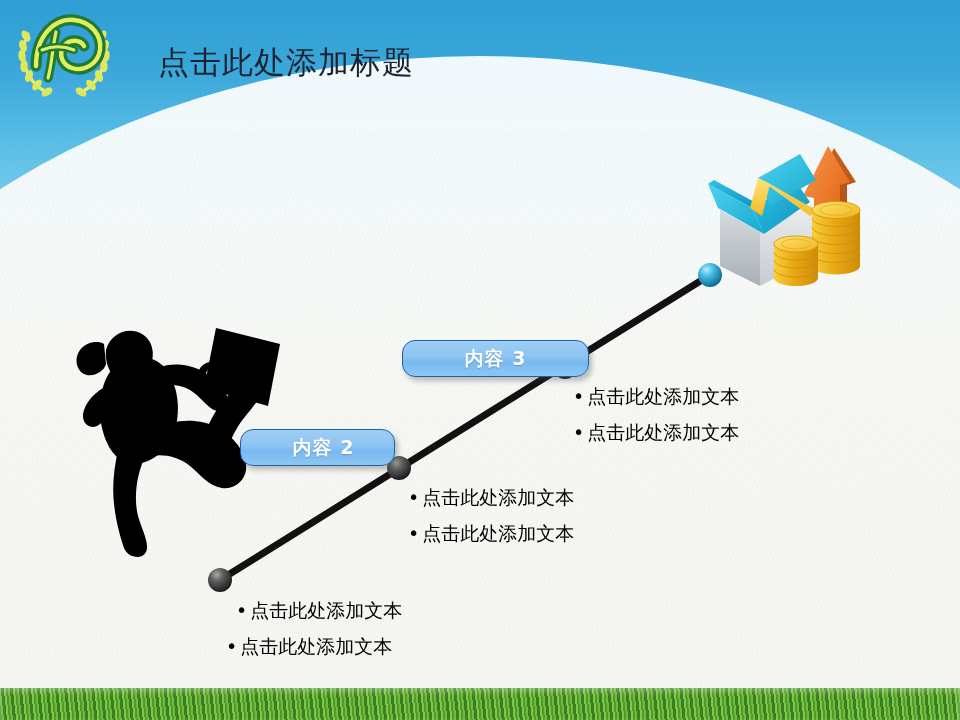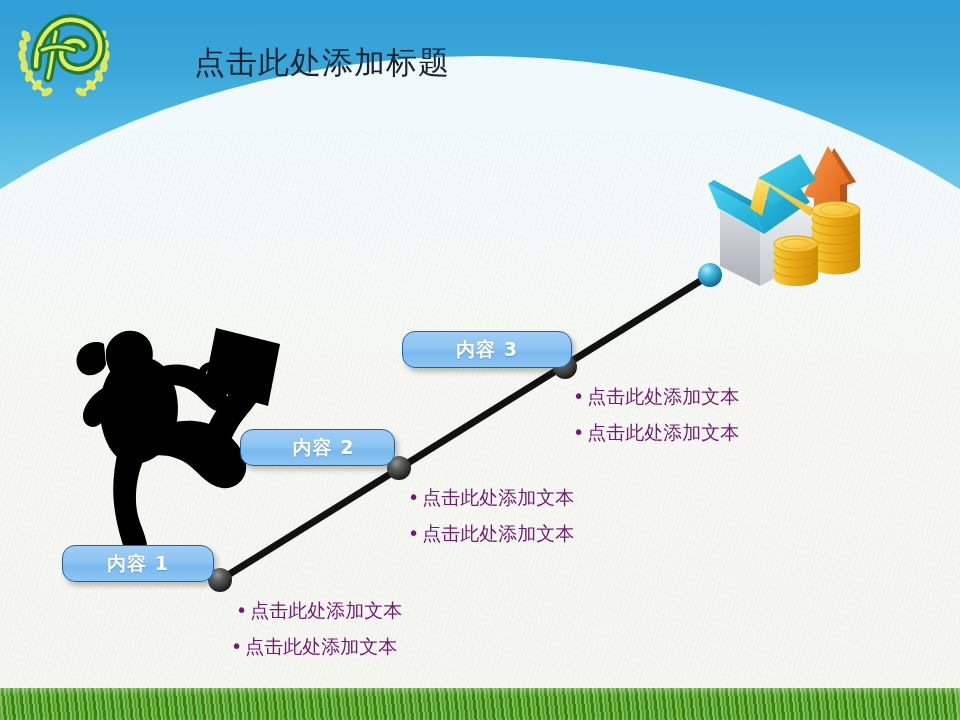--- a/index.html
+++ b/index.html
@@ -48,21 +48,20 @@
   
   .logo { position:absolute; left:12px; top:6px; width:104px; height:96px; }
 
   
   .title {
     position:absolute; left:158px; top:42px;
     font-size:31px; line-height:40px;
     color:#1b2330; letter-spacing:1px;
     font-family:"DejaVu Sans","Liberation Sans",sans-serif;
     white-space:nowrap;
-    margin-left:36px;
   }
 
   
   .art-house { position:absolute; left:700px; top:138px; width:180px; height:160px; }
   .art-person { position:absolute; left:58px; top:322px; width:230px; height:238px; }
 
   
   .diagram-svg { position:absolute; left:0; top:0; width:960px; height:720px; pointer-events:none; }
 
   
@@ -74,31 +73,30 @@
     background:linear-gradient(180deg,#9ecdf5 0%,#8dc4f2 45%,#7ab9ef 60%,#8cc6f4 100%);
     box-shadow:3px 4px 5px rgba(60,70,60,.33);
     color:#ffffff;
     font-size:19px;
     font-weight:bold;
     letter-spacing:1px;
     text-shadow:0 1px 1px rgba(40,80,130,.35);
   }
   #step1 { left:62px;  top:545px; width:152px; height:37px; }
   #step2 { left:240px; top:429px; width:155px; height:37px;padding-left:12px; }
-  #step3 { left:402px; top:331px; width:170px; height:37px; }
+  #step3 { left:402px; top:340px; width:187px; height:37px; }
 
   
   .bullets {
     position:absolute;
-    color:#701a75;
+    color:#000000;
     font-size:19px;
     line-height:36px;
     white-space:nowrap;
     font-family:"DejaVu Sans","Liberation Sans",sans-serif;
-    text-align:center;
   }
   .bullets .line { display:block; }
   .bullets .line .dot { margin-right:3px; }
   #bullets1 { left:226px; top:592px; }
   #bullets1 .line:nth-child(1) { padding-left:10px; }
   #bullets2 { left:408px; top:479px; }
   #bullets3 { left:573px; top:378px; }
 </style>
 </head>
 <body>
@@ -295,23 +293,20 @@
     </defs>
     <line x1="220" y1="580" x2="710" y2="275" stroke="#111111" stroke-width="7" stroke-linecap="round"></line>
     <g>
       <circle cx="220" cy="580" r="12" fill="url(#gDark)"></circle>
       <circle cx="399" cy="468" r="12" fill="url(#gDark)"></circle>
       <circle cx="565" cy="367" r="12" fill="url(#gDark)"></circle>
       <circle cx="710" cy="275" r="12" fill="url(#gBlue)"></circle>
     </g>
   </svg>
 
-  <div class="step-box" id="step1">
-    <span>内容 1</span>
-  </div>
   <div class="step-box" id="step2">
     <span>内容 2</span>
   </div>
   <div class="step-box" id="step3">
     <span>内容 3</span>
   </div>
 
   <div class="bullets" id="bullets1">
     <span class="line"><span class="dot">•</span><span>点击此处添加文本</span></span>
     <span class="line"><span class="dot">•</span><span>点击此处添加文本</span></span>

